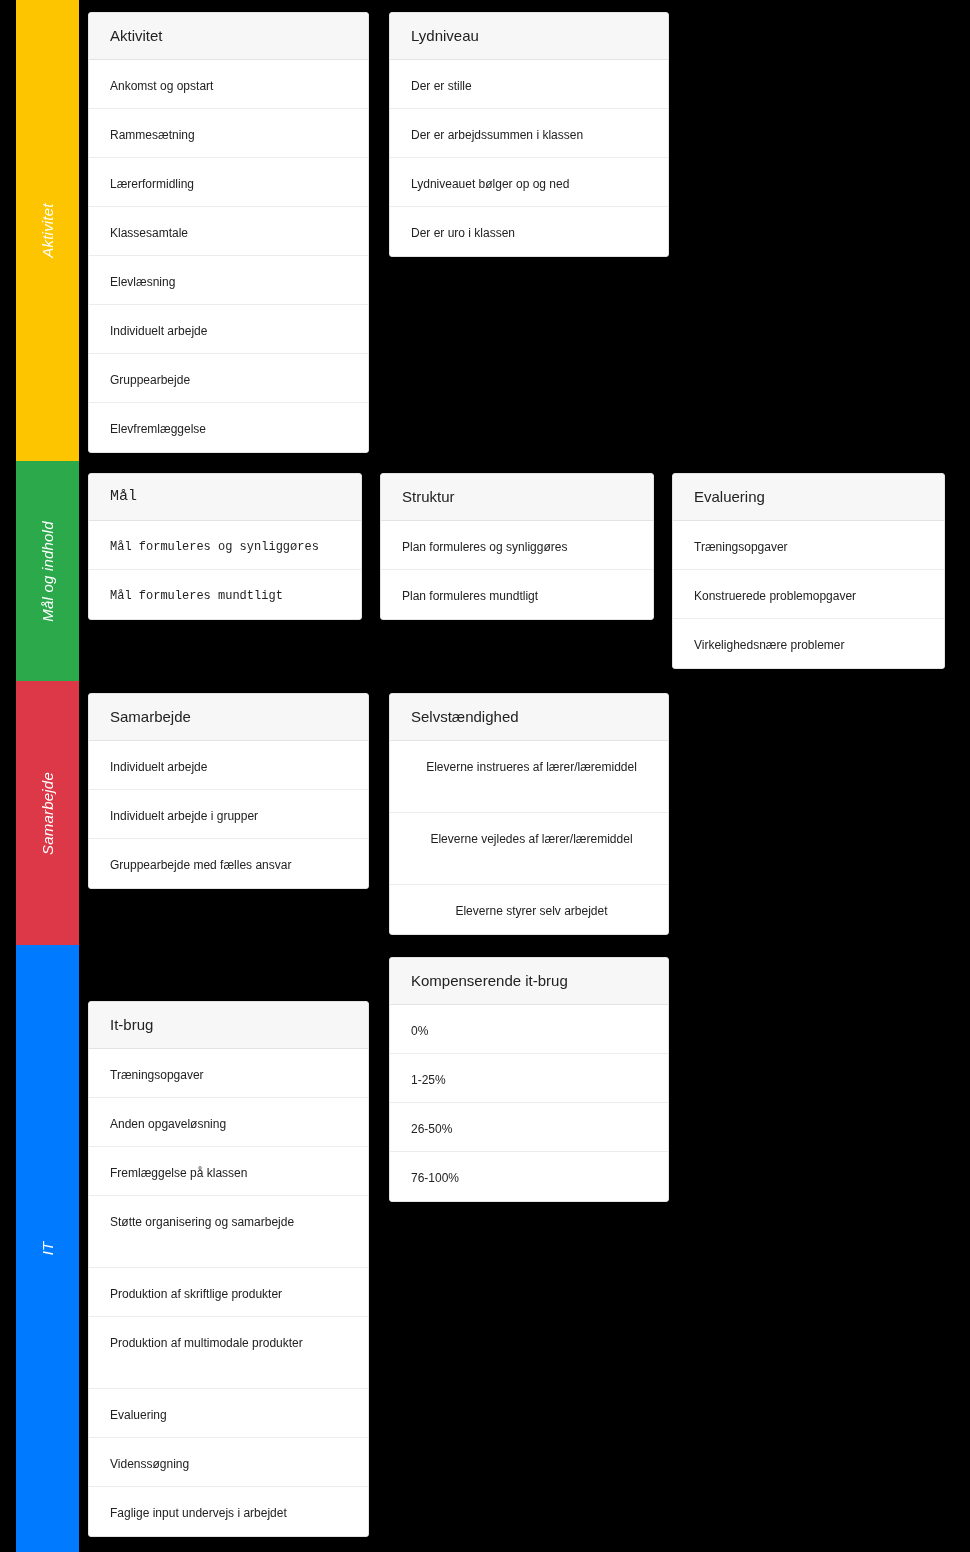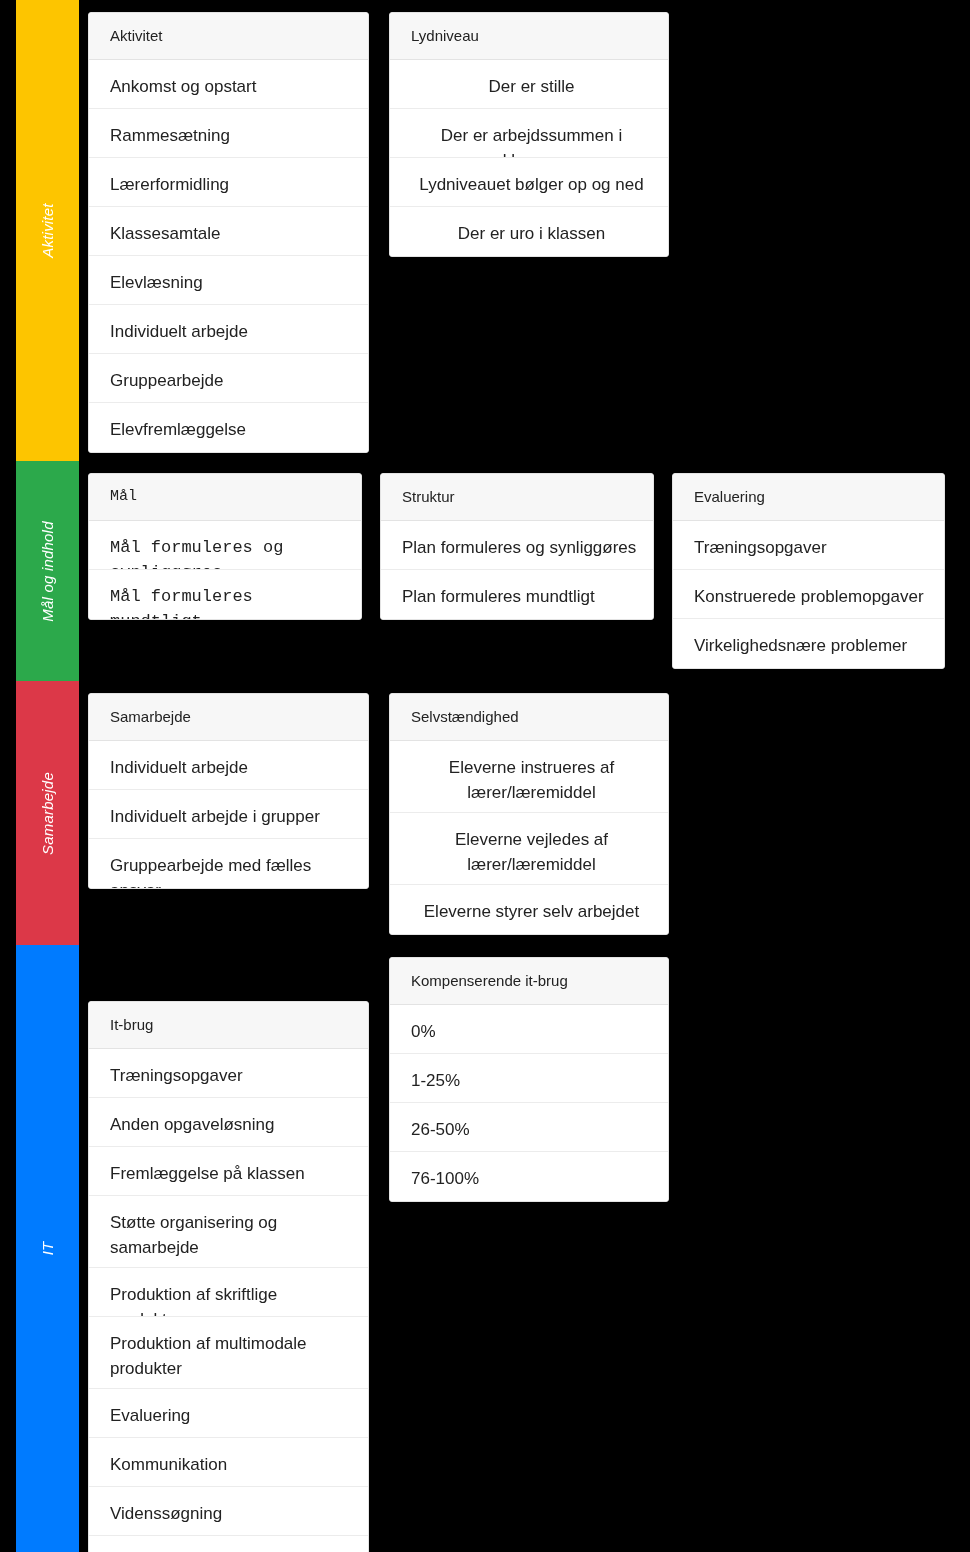--- a/index.html
+++ b/index.html
@@ -71,21 +71,21 @@
   }
   .card-list {
     padding: 0;
     margin: 0;
     list-style: none;
   }
   .card-item {
     height: 49px;
     border-bottom: 1px solid #ececec;
     padding: 14px 16px 0 21px;
-    font-size: 17px;
+    font-size: 12px;
     line-height: 25px;
     color: #222222;
     overflow: hidden;
     background: #ffffff;
   }
   .card-item:last-child { border-bottom: none; }
   
   .card-item.tall { height: 72px; }
 </style>
 </head>
@@ -115,21 +115,21 @@
           <li class="card-item">Ankomst og opstart</li>
           <li class="card-item">Rammesætning</li>
           <li class="card-item">Lærerformidling</li>
           <li class="card-item">Klassesamtale</li>
           <li class="card-item">Elevlæsning</li>
           <li class="card-item">Individuelt arbejde</li>
           <li class="card-item">Gruppearbejde</li>
           <li class="card-item">Elevfremlæggelse</li>
         </ul>
       </div>
-      <div class="card" style="left: 389px; width: 280px; top: 12px; text-align: center;">
+      <div class="card" style="left: 389px; width: 280px; top: 12px;">
         <div class="card-header">
           <span class="card-header-title">Lydniveau</span>
         </div>
         <ul class="card-list">
           <li class="card-item">Der er stille</li>
           <li class="card-item">Der er arbejdssummen i klassen</li>
           <li class="card-item">Lydniveauet bølger op og ned</li>
           <li class="card-item">Der er uro i klassen</li>
         </ul>
       </div>
@@ -192,21 +192,20 @@
           <span class="card-header-title">It-brug</span>
         </div>
         <ul class="card-list">
           <li class="card-item">Træningsopgaver</li>
           <li class="card-item">Anden opgaveløsning</li>
           <li class="card-item">Fremlæggelse på klassen</li>
           <li class="card-item tall">Støtte organisering og samarbejde</li>
           <li class="card-item">Produktion af skriftlige produkter</li>
           <li class="card-item tall">Produktion af multimodale produkter</li>
           <li class="card-item">Evaluering</li>
-          <li class="card-item">Kommunikation</li>
           <li class="card-item">Videnssøgning</li>
           <li class="card-item">Faglige input undervejs i arbejdet</li>
         </ul>
       </div>
       <div class="card" style="left: 389px; width: 280px; top: 12px;">
         <div class="card-header">
           <span class="card-header-title">Kompenserende it-brug</span>
         </div>
         <ul class="card-list">
           <li class="card-item">0%</li>

